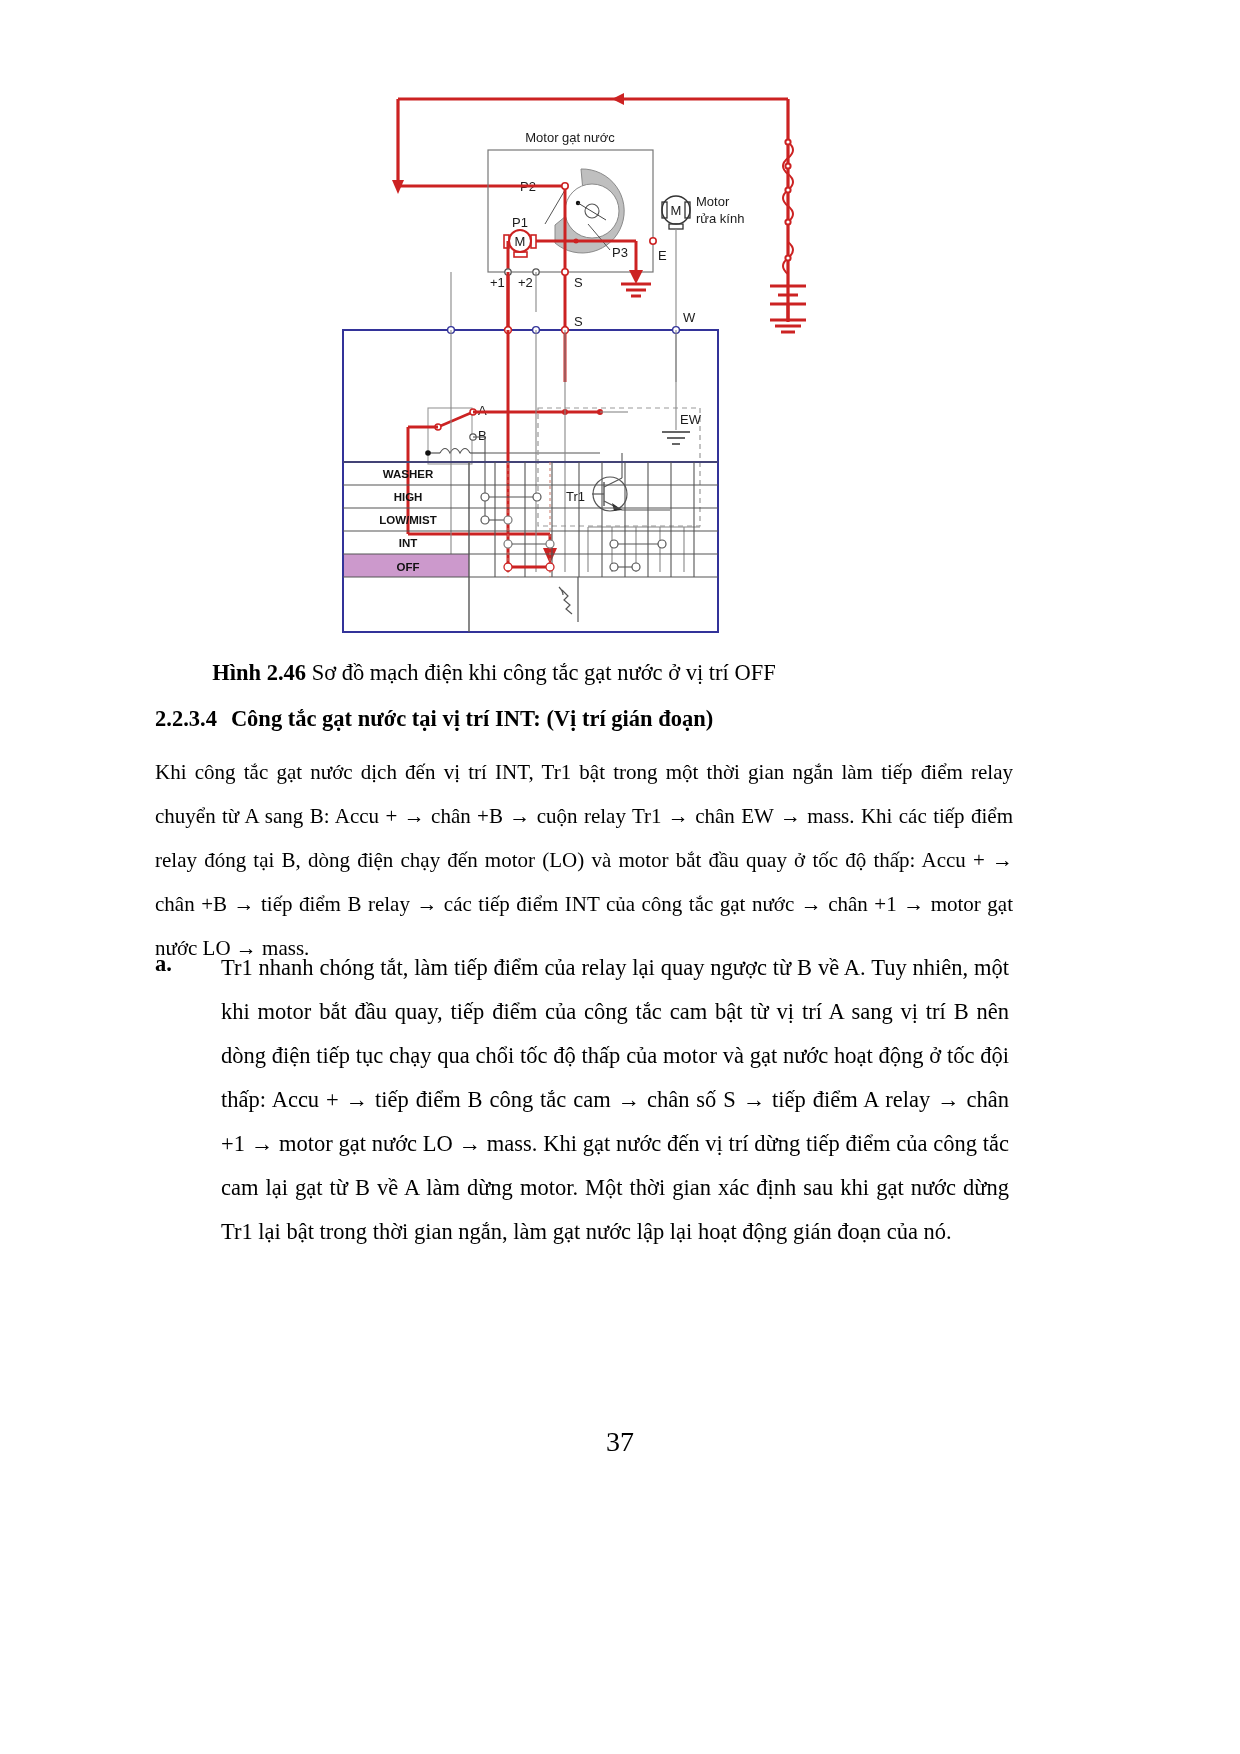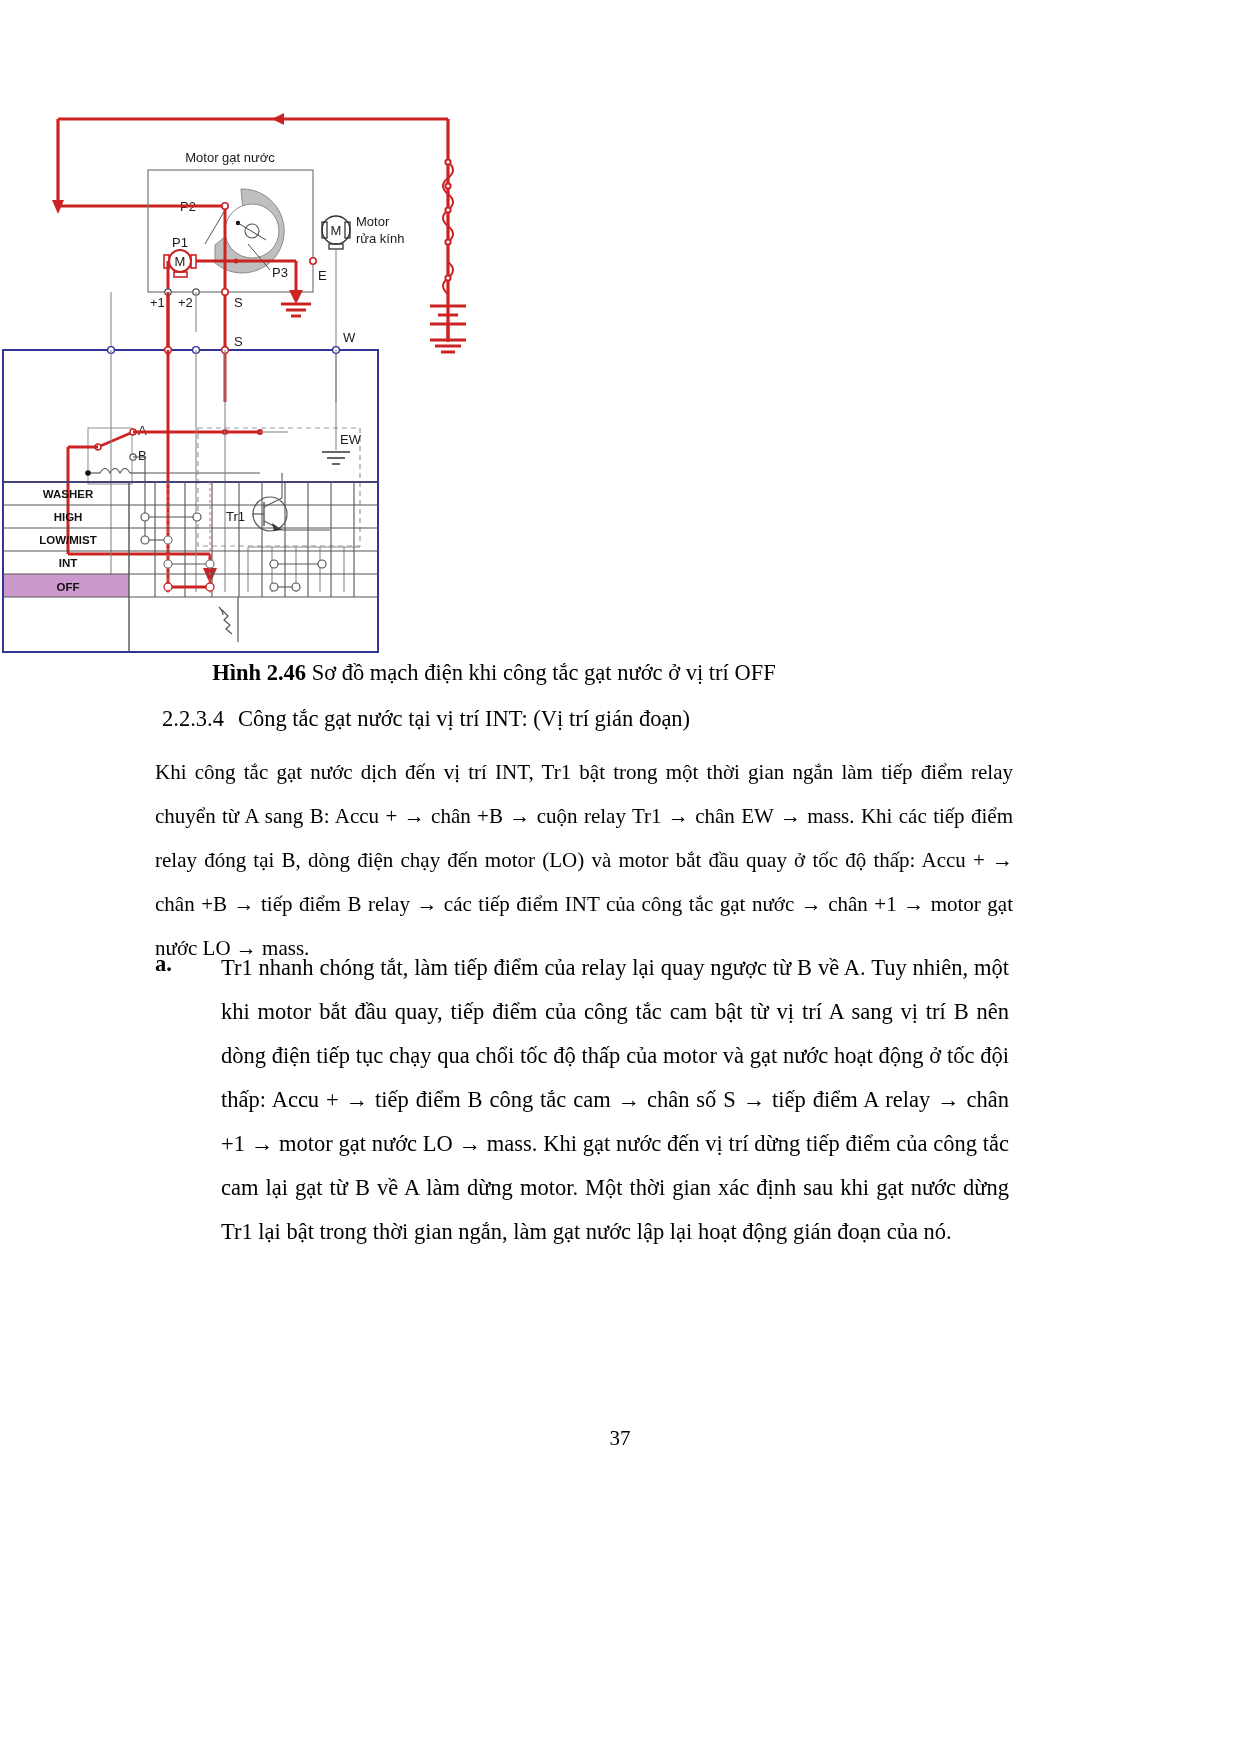--- a/index.html
+++ b/index.html
@@ -8,39 +8,39 @@
     background:#ffffff;
     font-family:"Liberation Serif", serif;
     color:#000;
     position:relative;
     overflow:hidden;
   }
   .page{position:relative;width:1240px;height:1754px;}
 
   
   .figure{
-    position:absolute;left:0;top:102px;width:1240px;
-    display:flex;
+    position:absolute;left:0;top:82px;width:1240px;
+    display:flex;justify-content:center;
   }
   .fig-canvas{
     position:relative;width:560px;height:560px;
   }
   svg.diagram{display:block;width:560px;height:560px;}
 
   
   .caption{
     position:absolute;left:0;top:658px;width:988px;
     text-align:center;font-size:22.5px;line-height:1.3;
   }
   .caption b{font-weight:bold;}
 
   
   .heading{
     position:absolute;left:155px;top:706px;width:940px;
-    font-size:22.5px;font-weight:normal;margin-left:7px;
+    font-size:22.5px;font-weight:bold;
   }
   .heading .num{display:inline-block;margin-right:14px;}
 
   
   .body-text{
     position:absolute;left:155px;top:750px;width:858px;
     font-size:21px;
     line-height:44px;
     text-align:justify;
     text-justify:inter-word;
@@ -52,21 +52,21 @@
     font-size:22.5px;line-height:44px;
     display:flex;
   }
   .list-marker{font-weight:bold;width:62px;flex:0 0 62px;}
   .list-body{flex:1;text-align:justify;text-justify:inter-word;}
   .list-body p{margin:4px;}
 
   
   .page-num{
     position:absolute;left:0;top:1426px;width:1240px;
-    text-align:center;font-size:21px;
+    text-align:center;font-size:28px;
   }
   .dlabel-lg{font-family:"Liberation Sans", sans-serif;font-size:13px;fill:#1a1a1a;}
   .dlabel-tbl{font-family:"Liberation Sans", sans-serif;font-size:11.5px;font-weight:bold;fill:#111;}
 </style>
 </head>
 <body>
 
 <div class="page">
 
   <div class="figure">

